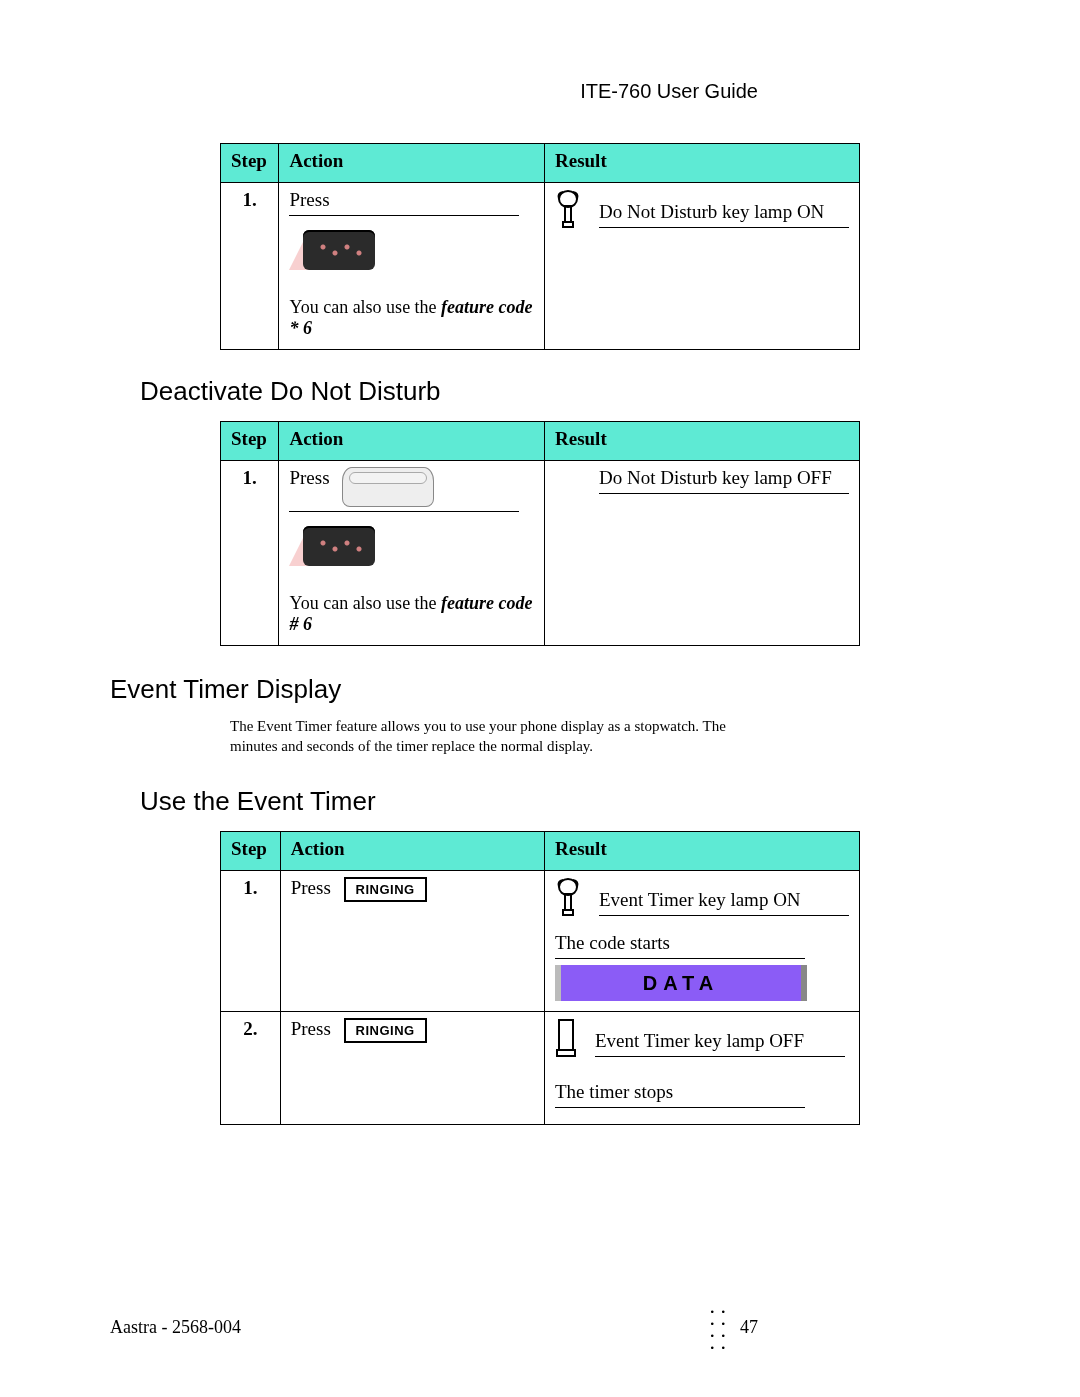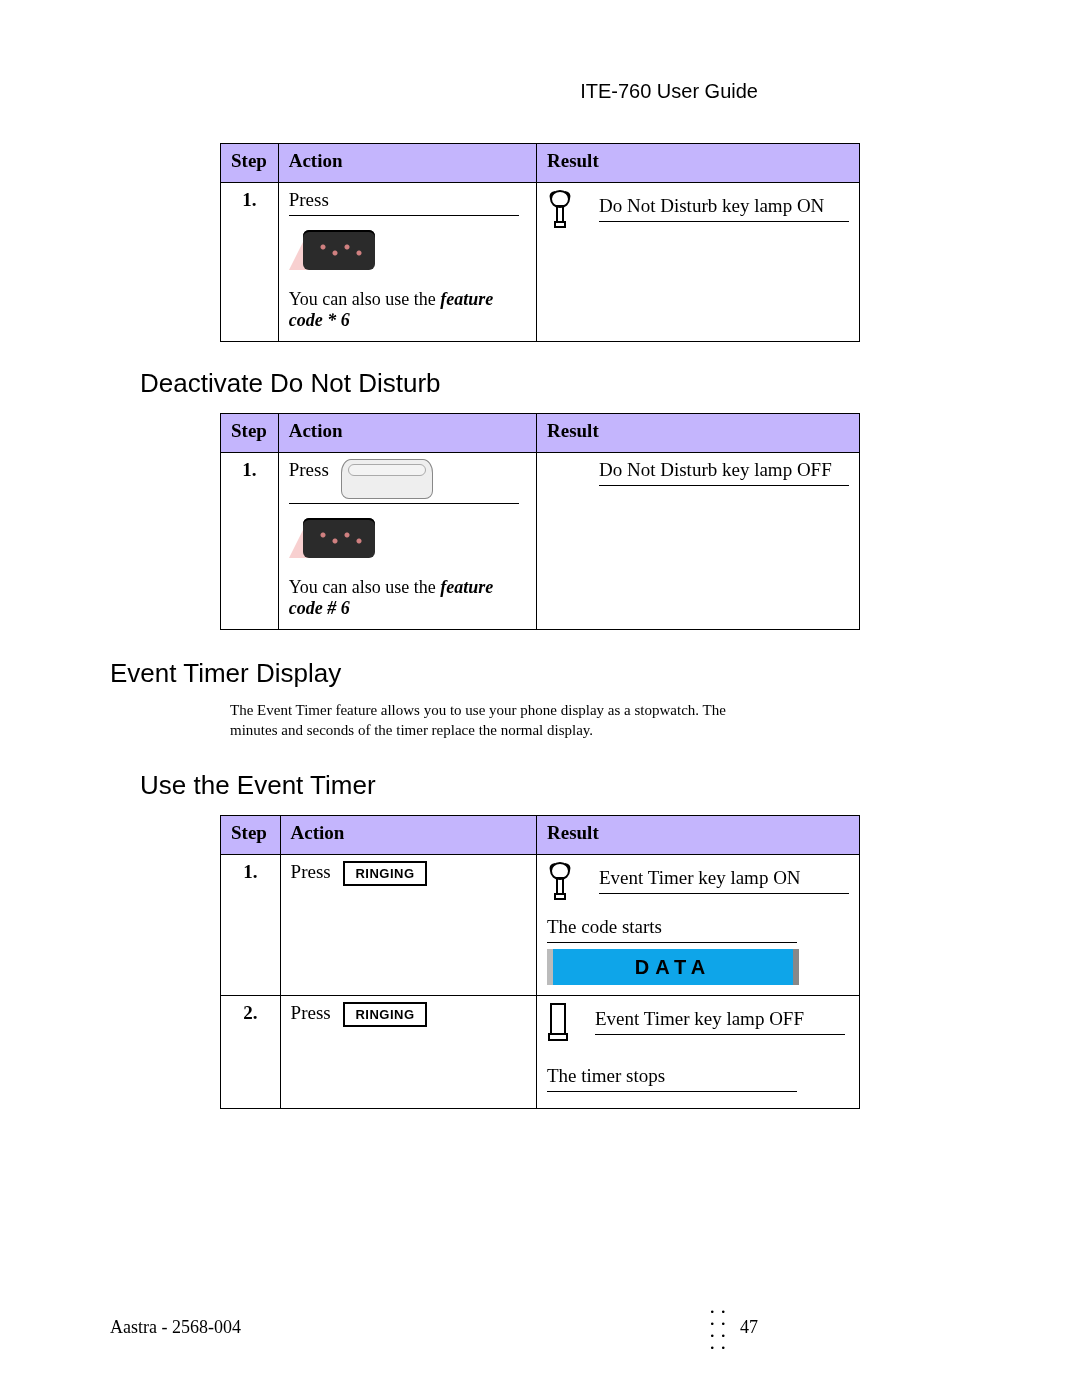--- a/index.html
+++ b/index.html
@@ -47,32 +47,32 @@
     margin-left: 80px;
     margin-bottom: 26px;
     font-size: 19px;
   }
   table.proc th, table.proc td {
     border: 1px solid #000;
     vertical-align: top;
     padding: 6px 10px 10px 10px;
   }
   table.proc th {
-    background: #c4b5fd;
+    background: #5eead4;
     font-weight: bold;
     text-align: left;
   }
   table.proc col.step { width: 60px; }
   table.proc col.action { width: 280px; }
   table.proc col.result { width: 300px; }
   .stepnum {
     text-align: center;
     font-weight: bold;
   }
-  .feature-note { font-size: 18px; margin-top: 8px; }
+  .feature-note { font-size: 18px; margin-top: 16px; }
   .feature-note .pre { }
   .feature-note .em { font-style: italic; font-weight: bold; }
   .hr-short {
     border: none;
     border-top: 1px solid #000;
     margin: 4px 0 6px 0;
     width: 230px;
   }
   .hr-result {
     border: none;
@@ -146,39 +146,39 @@
     vertical-align: middle;
     margin-left: 8px;
   }
   
   .data-lcd {
     display: block;
     width: 240px;
     height: 36px;
     border-left: 6px solid #bbb;
     border-right: 6px solid #888;
-    background: #0ea5e9;
+    background: #8b5cf6;
     font-family: Arial, sans-serif;
     font-weight: 900;
     letter-spacing: 6px;
     font-size: 20px;
     text-align: center;
     line-height: 36px;
     margin-top: 6px;
   }
   
   .lamp-icon {
     display: inline-block;
     vertical-align: top;
     margin-right: 10px;
   }
   .result-flex {
     display: flex;
-    align-items: center;
-    gap: 16px;
+    align-items: flex-end;
+    gap: 8px;
   }
   .footer {
     position: absolute;
     left: 110px;
     right: 110px;
     bottom: 46px;
     display: flex;
     justify-content: space-between;
     align-items: center;
     font-size: 18px;

